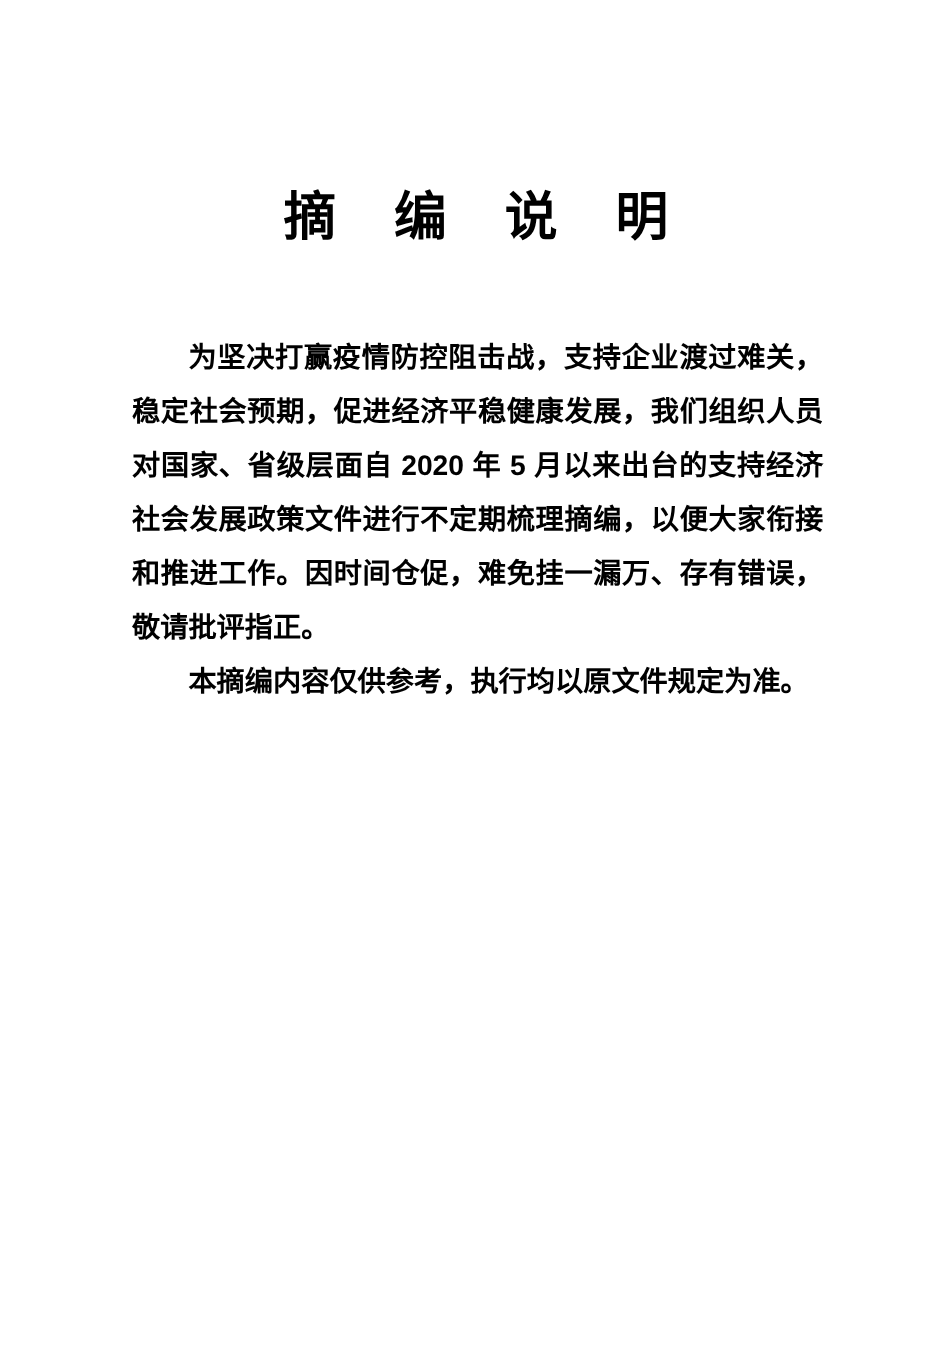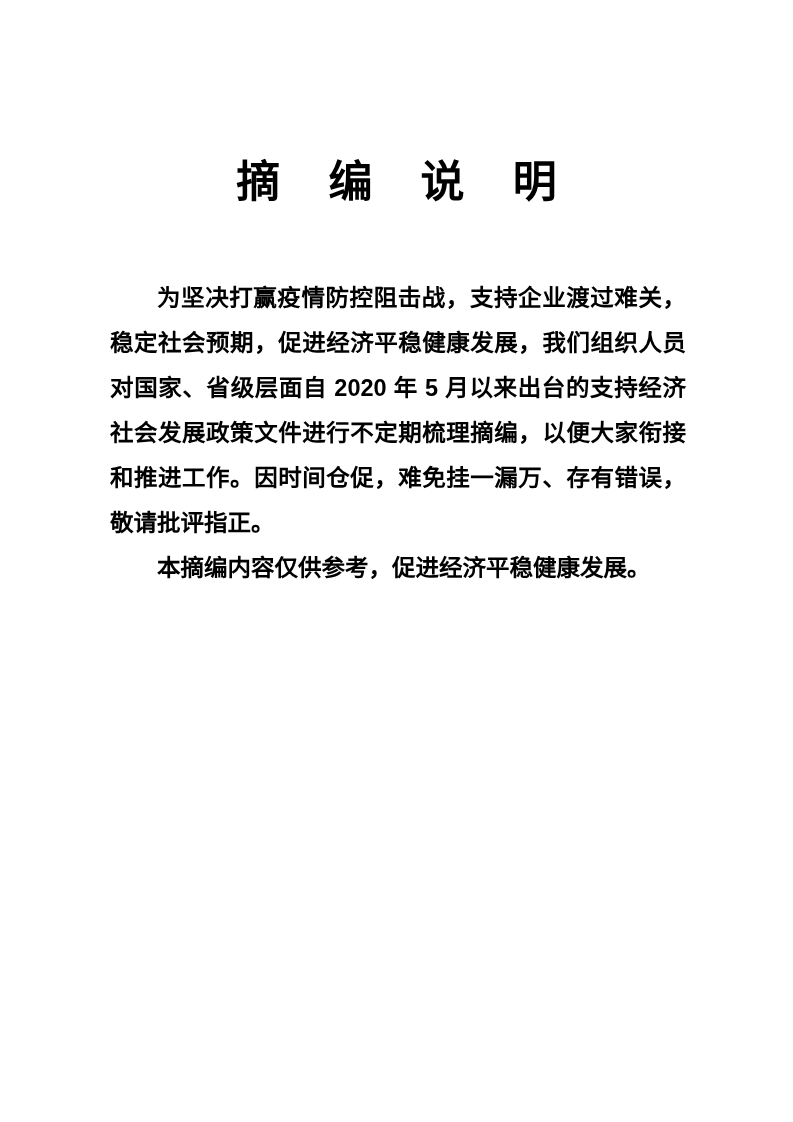--- a/index.html
+++ b/index.html
@@ -53,16 +53,16 @@
 </style>
 </head>
 <body>
 
 <div class="page">
 
   <div class="doc-title">摘 编 说 明</div>
 
   <div class="body-block">
     <p class="para">为坚决打赢疫情防控阻击战，支持企业渡过难关，稳定社会预期，促进经济平稳健康发展，我们组织人员对国家、省级层面自 2020 年 5 月以来出台的支持经济社会发展政策文件进行不定期梳理摘编，以便大家衔接和推进工作。因时间仓促，难免挂一漏万、存有错误，敬请批评指正。</p>
-    <p class="para">本摘编内容仅供参考，促进经济平稳健康发展。</p>
+    <p class="para">本摘编内容仅供参考，执行均以原文件规定为准。</p>
   </div>
 
 </div>
 
 </body></html>

